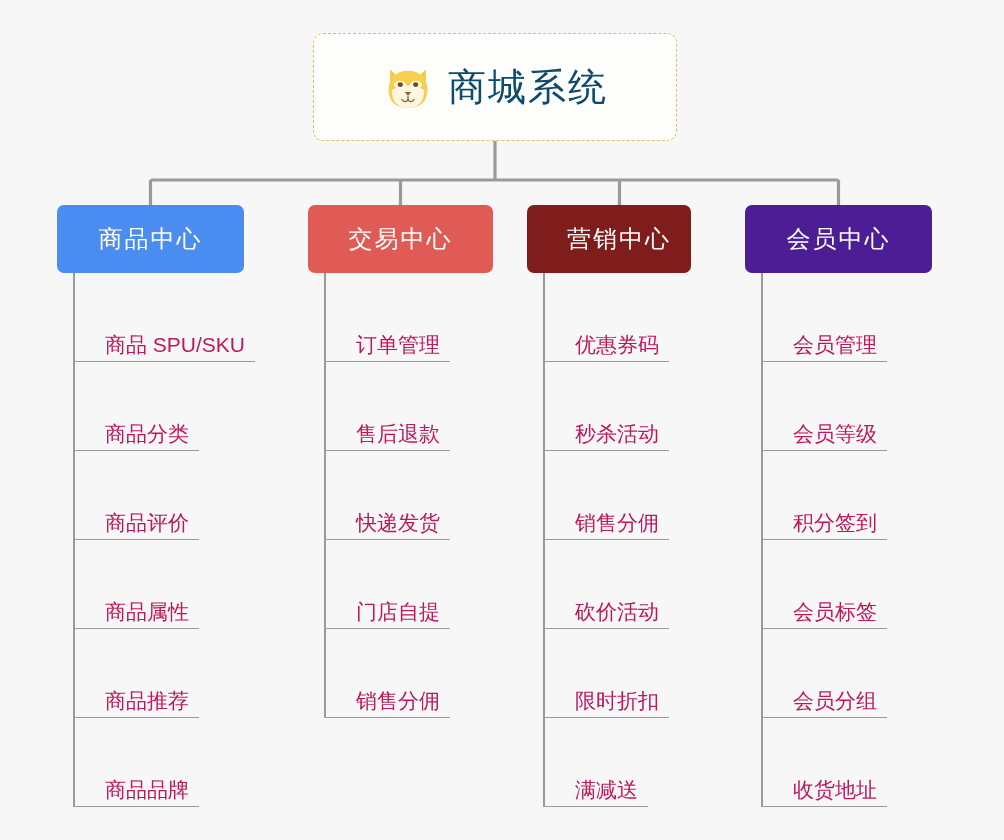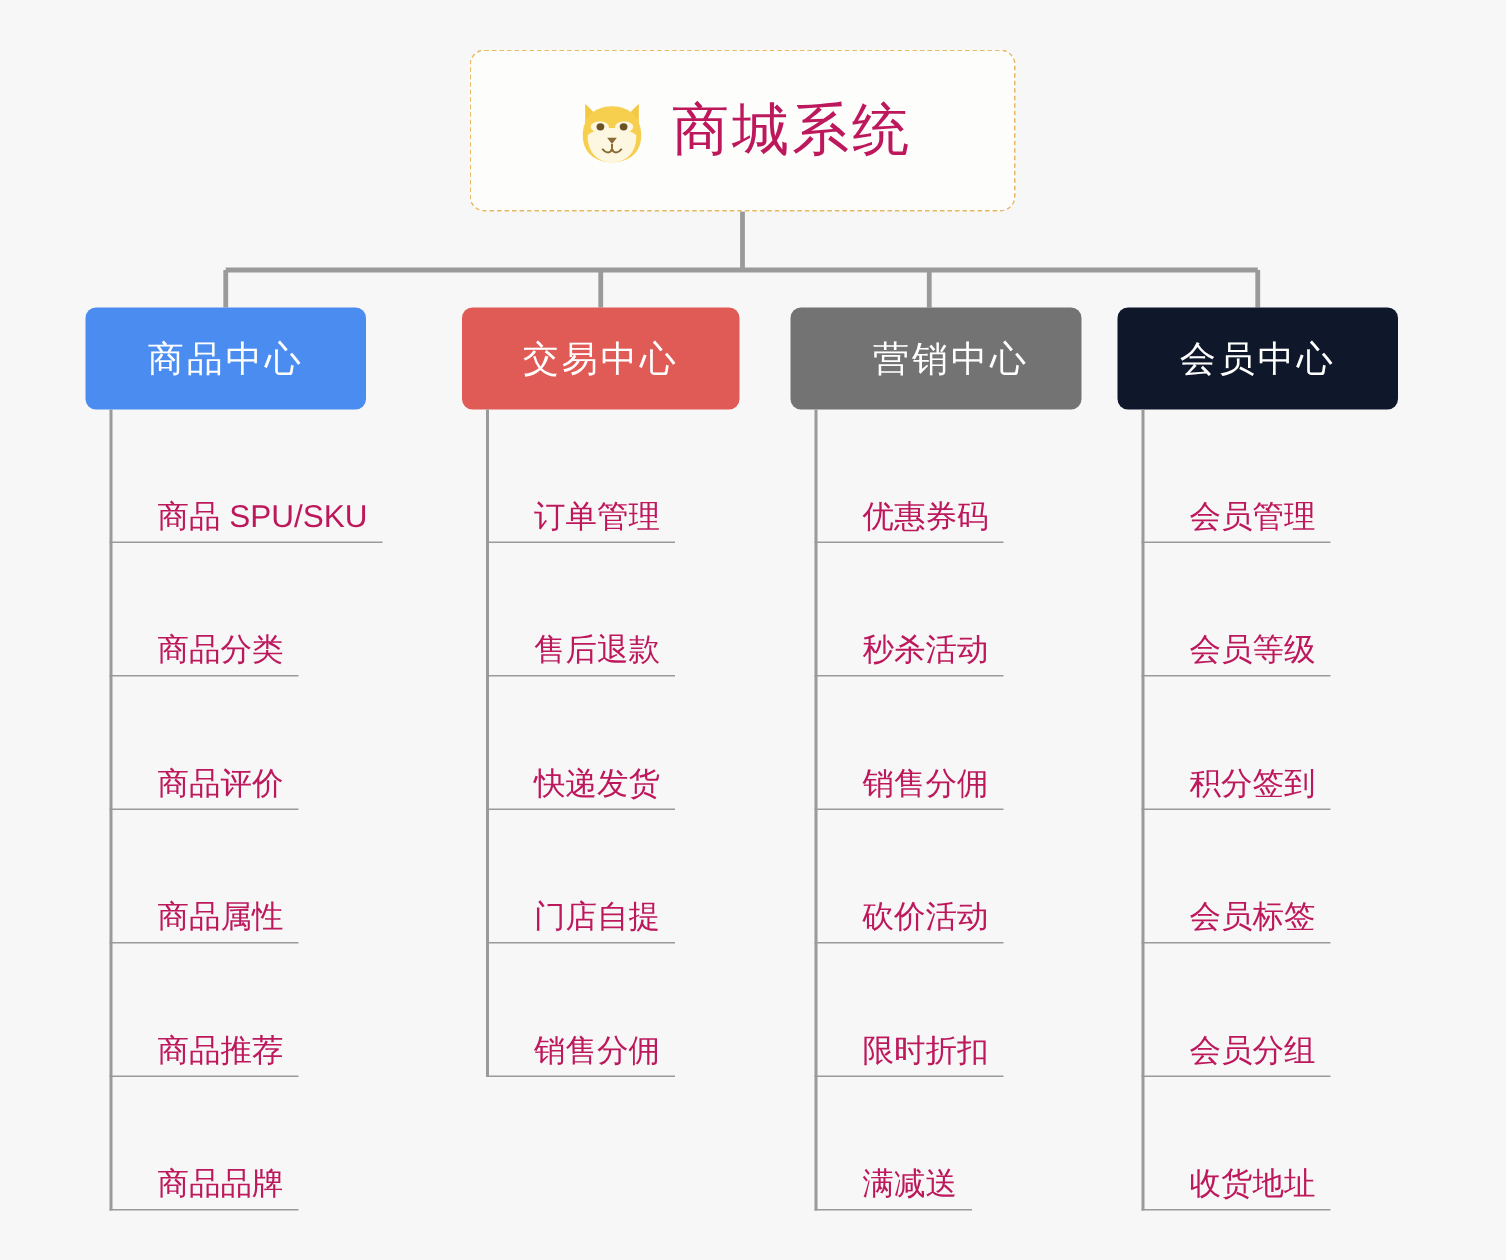--- a/index.html
+++ b/index.html
@@ -38,21 +38,21 @@
     gap: 14px;
   }
   .root-emoji {
     width: 52px;
     height: 52px;
     flex: none;
     display: block;
   }
   .root-title {
     font-size: 38px;
-    color: #be185d;
+    color: #0c4a6e;
     letter-spacing: 2px;
     line-height: 1;
     white-space: nowrap;
   }
 
   
   .connector-svg {
     position: absolute;
     left: 0;
     top: 0;
@@ -187,21 +187,21 @@
           </div>
           <div class="leaf-item">
             <span class="leaf-label" style="margin-left: 16px; border-bottom-color: rgb(154, 154, 154);">门店自提</span>
           </div>
           <div class="leaf-item">
             <span class="leaf-label" style="margin-left: 16px; border-bottom-color: rgb(154, 154, 154);">销售分佣</span>
           </div>
         </div>
       </div>
       <div class="column" style="left: 527px; width: 185px;">
-        <div class="cat-box" style="background: #737373; width: 194px; padding-left: 20px;">
+        <div class="cat-box" style="background: #7f1d1d; width: 164px; padding-left: 20px;">
           <span>营销中心</span>
         </div>
         <div class="leaf-area">
           <div class="spine" style="background: rgb(154, 154, 154); left: 16px;"></div>
           <div class="leaf-item">
             <span class="leaf-label" style="margin-left: 16px; border-bottom-color: rgb(154, 154, 154);">优惠券码</span>
           </div>
           <div class="leaf-item">
             <span class="leaf-label" style="margin-left: 16px; border-bottom-color: rgb(154, 154, 154);">秒杀活动</span>
           </div>
@@ -213,21 +213,21 @@
           </div>
           <div class="leaf-item">
             <span class="leaf-label" style="margin-left: 16px; border-bottom-color: rgb(154, 154, 154);">限时折扣</span>
           </div>
           <div class="leaf-item">
             <span class="leaf-label" style="margin-left: 16px; border-bottom-color: rgb(154, 154, 154);">满减送</span>
           </div>
         </div>
       </div>
       <div class="column" style="left: 745px; width: 187px;">
-        <div class="cat-box" style="background: #0f172a; width: 187px;">
+        <div class="cat-box" style="background: #4c1d95; width: 187px;">
           <span>会员中心</span>
         </div>
         <div class="leaf-area">
           <div class="spine" style="background: rgb(154, 154, 154); left: 16px;"></div>
           <div class="leaf-item">
             <span class="leaf-label" style="margin-left: 16px; border-bottom-color: rgb(154, 154, 154);">会员管理</span>
           </div>
           <div class="leaf-item">
             <span class="leaf-label" style="margin-left: 16px; border-bottom-color: rgb(154, 154, 154);">会员等级</span>
           </div>

